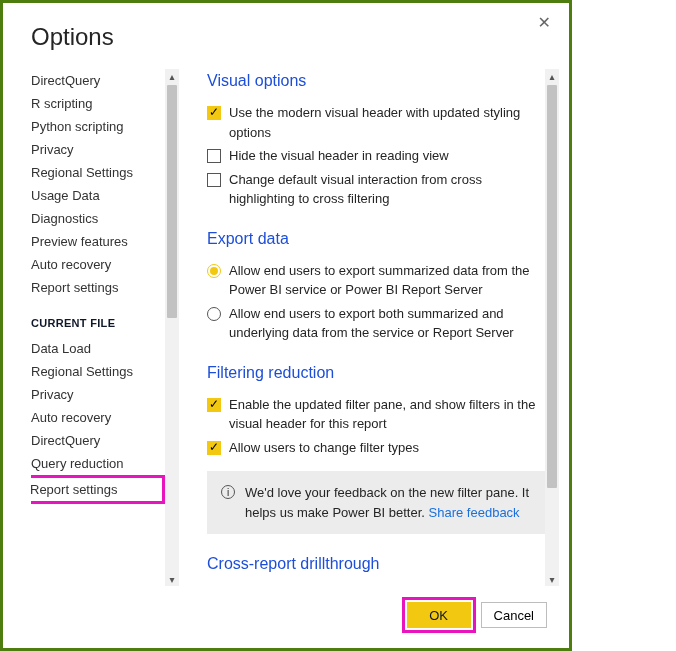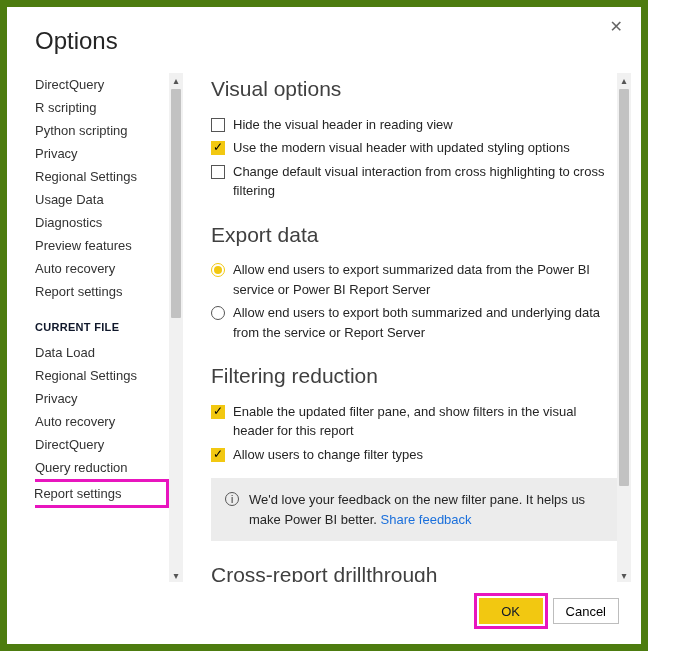--- a/index.html
+++ b/index.html
@@ -1,32 +1,32 @@
 <!DOCTYPE html>
 <html><head>
 <meta charset="utf-8">
 <style>
   * { box-sizing: border-box; }
   html, body { margin: 0; padding: 0; font-family: "Segoe UI", Arial, sans-serif; font-size: 13px; color: #252525; background: #fff; }
-  .window { width: 648px; height: 651px; border: 7px solid #4d7c0f; position: relative; display: flex; flex-direction: column; }
+  .window { width: 572px; height: 651px; border: 3px solid #4d7c0f; position: relative; display: flex; flex-direction: column; }
   .titlebar { display: flex; align-items: flex-start; padding: 6px 14px 0 28px; }
   .titlebar h1 { font-size: 24px; font-weight: 300; margin: 14px 0 18px; flex: 1; }
   .close-x { cursor: pointer; font-size: 16px; color: #666; padding: 4px; }
   .body { display: flex; flex: 1; overflow: hidden; padding: 0 10px 0 28px; }
   .sidebar-wrap { display: flex; width: 148px; }
   .sidebar { width: 134px; overflow: hidden; font-size: 13px; }
   .sidebar .item { padding: 4px 0; color: #333; cursor: pointer; white-space: nowrap; }
   .sidebar .heading { font-weight: 600; font-size: 11px; margin: 18px 0 8px; letter-spacing: .3px; color: #0f172a; }
   .highlight-sidebar { border: 3px solid #e815be; padding: 2px 4px; margin-left: -4px; }
   .vscroll { width: 14px; background: #f1f1f1; position: relative; }
   .vscroll .thumb { position: absolute; left: 2px; right: 2px; background: #c2c2c2; border-radius: 1px; }
   .vscroll .arrow { position: absolute; left: 0; right: 0; height: 14px; display:flex; align-items:center; justify-content:center; color:#555; font-size:10px; }
   .main-wrap { flex: 1; display: flex; margin-left: 28px; }
   .main { flex: 1; font-size: 13px; line-height: 1.5; }
-  .main h2 { font-size: 21px; font-weight: 400; margin: 4px 0 10px; color: #404040; }
+  .main h2 { font-size: 16px; font-weight: 400; margin: 4px 0 10px; color: #1d4ed8; }
   .main h2.first { margin-top: 0; }
   .main h2.section { margin-top: 18px; }
   .opt { display: flex; align-items: flex-start; gap: 8px; margin: 4px 0; }
   .opt .ctrl { flex: 0 0 14px; height: 14px; margin-top: 3px; border: 1px solid #555; position: relative; cursor: pointer; }
   .opt .ctrl.checked { border-color: #f2c811; background: #f2c811; }
   .opt .ctrl.checked::after { content: "✓"; position: absolute; top: -4px; left: 1px; font-size: 12px; color: #000; }
   .opt .ctrl.radio { border-radius: 50%; }
   .opt .ctrl.radio.checked { background: #fff; border: 1px solid #f2c811; }
   .opt .ctrl.radio.checked::after { content: ""; position: absolute; top: 2px; left: 2px; width: 8px; height: 8px; background: #f2c811; border-radius: 50%; }
   .opt span { flex: 1; }
@@ -79,26 +79,26 @@
         <div class="arrow top">▴</div>
         <div class="thumb"></div>
         <div class="arrow bot">▾</div>
       </div>
     </div>
 
     <div class="main-wrap">
       <div class="main">
         <h2 class="first">Visual options</h2>
         <div class="opt">
+            <div class="ctrl checked"></div>
+            <span>Use the modern visual header with updated styling options</span>
+          </div>
+        <div class="opt">
             <div class="ctrl"></div>
             <span>Hide the visual header in reading view</span>
-          </div>
-        <div class="opt">
-            <div class="ctrl checked"></div>
-            <span>Use the modern visual header with updated styling options</span>
           </div>
         <div class="opt">
             <div class="ctrl"></div>
             <span>Change default visual interaction from cross highlighting to cross filtering</span>
           </div>
 
         <h2 class="section">Export data</h2>
         <div class="opt">
             <div class="ctrl radio checked"></div>
             <span>Allow end users to export summarized data from the Power BI service or Power BI Report Server</span>

